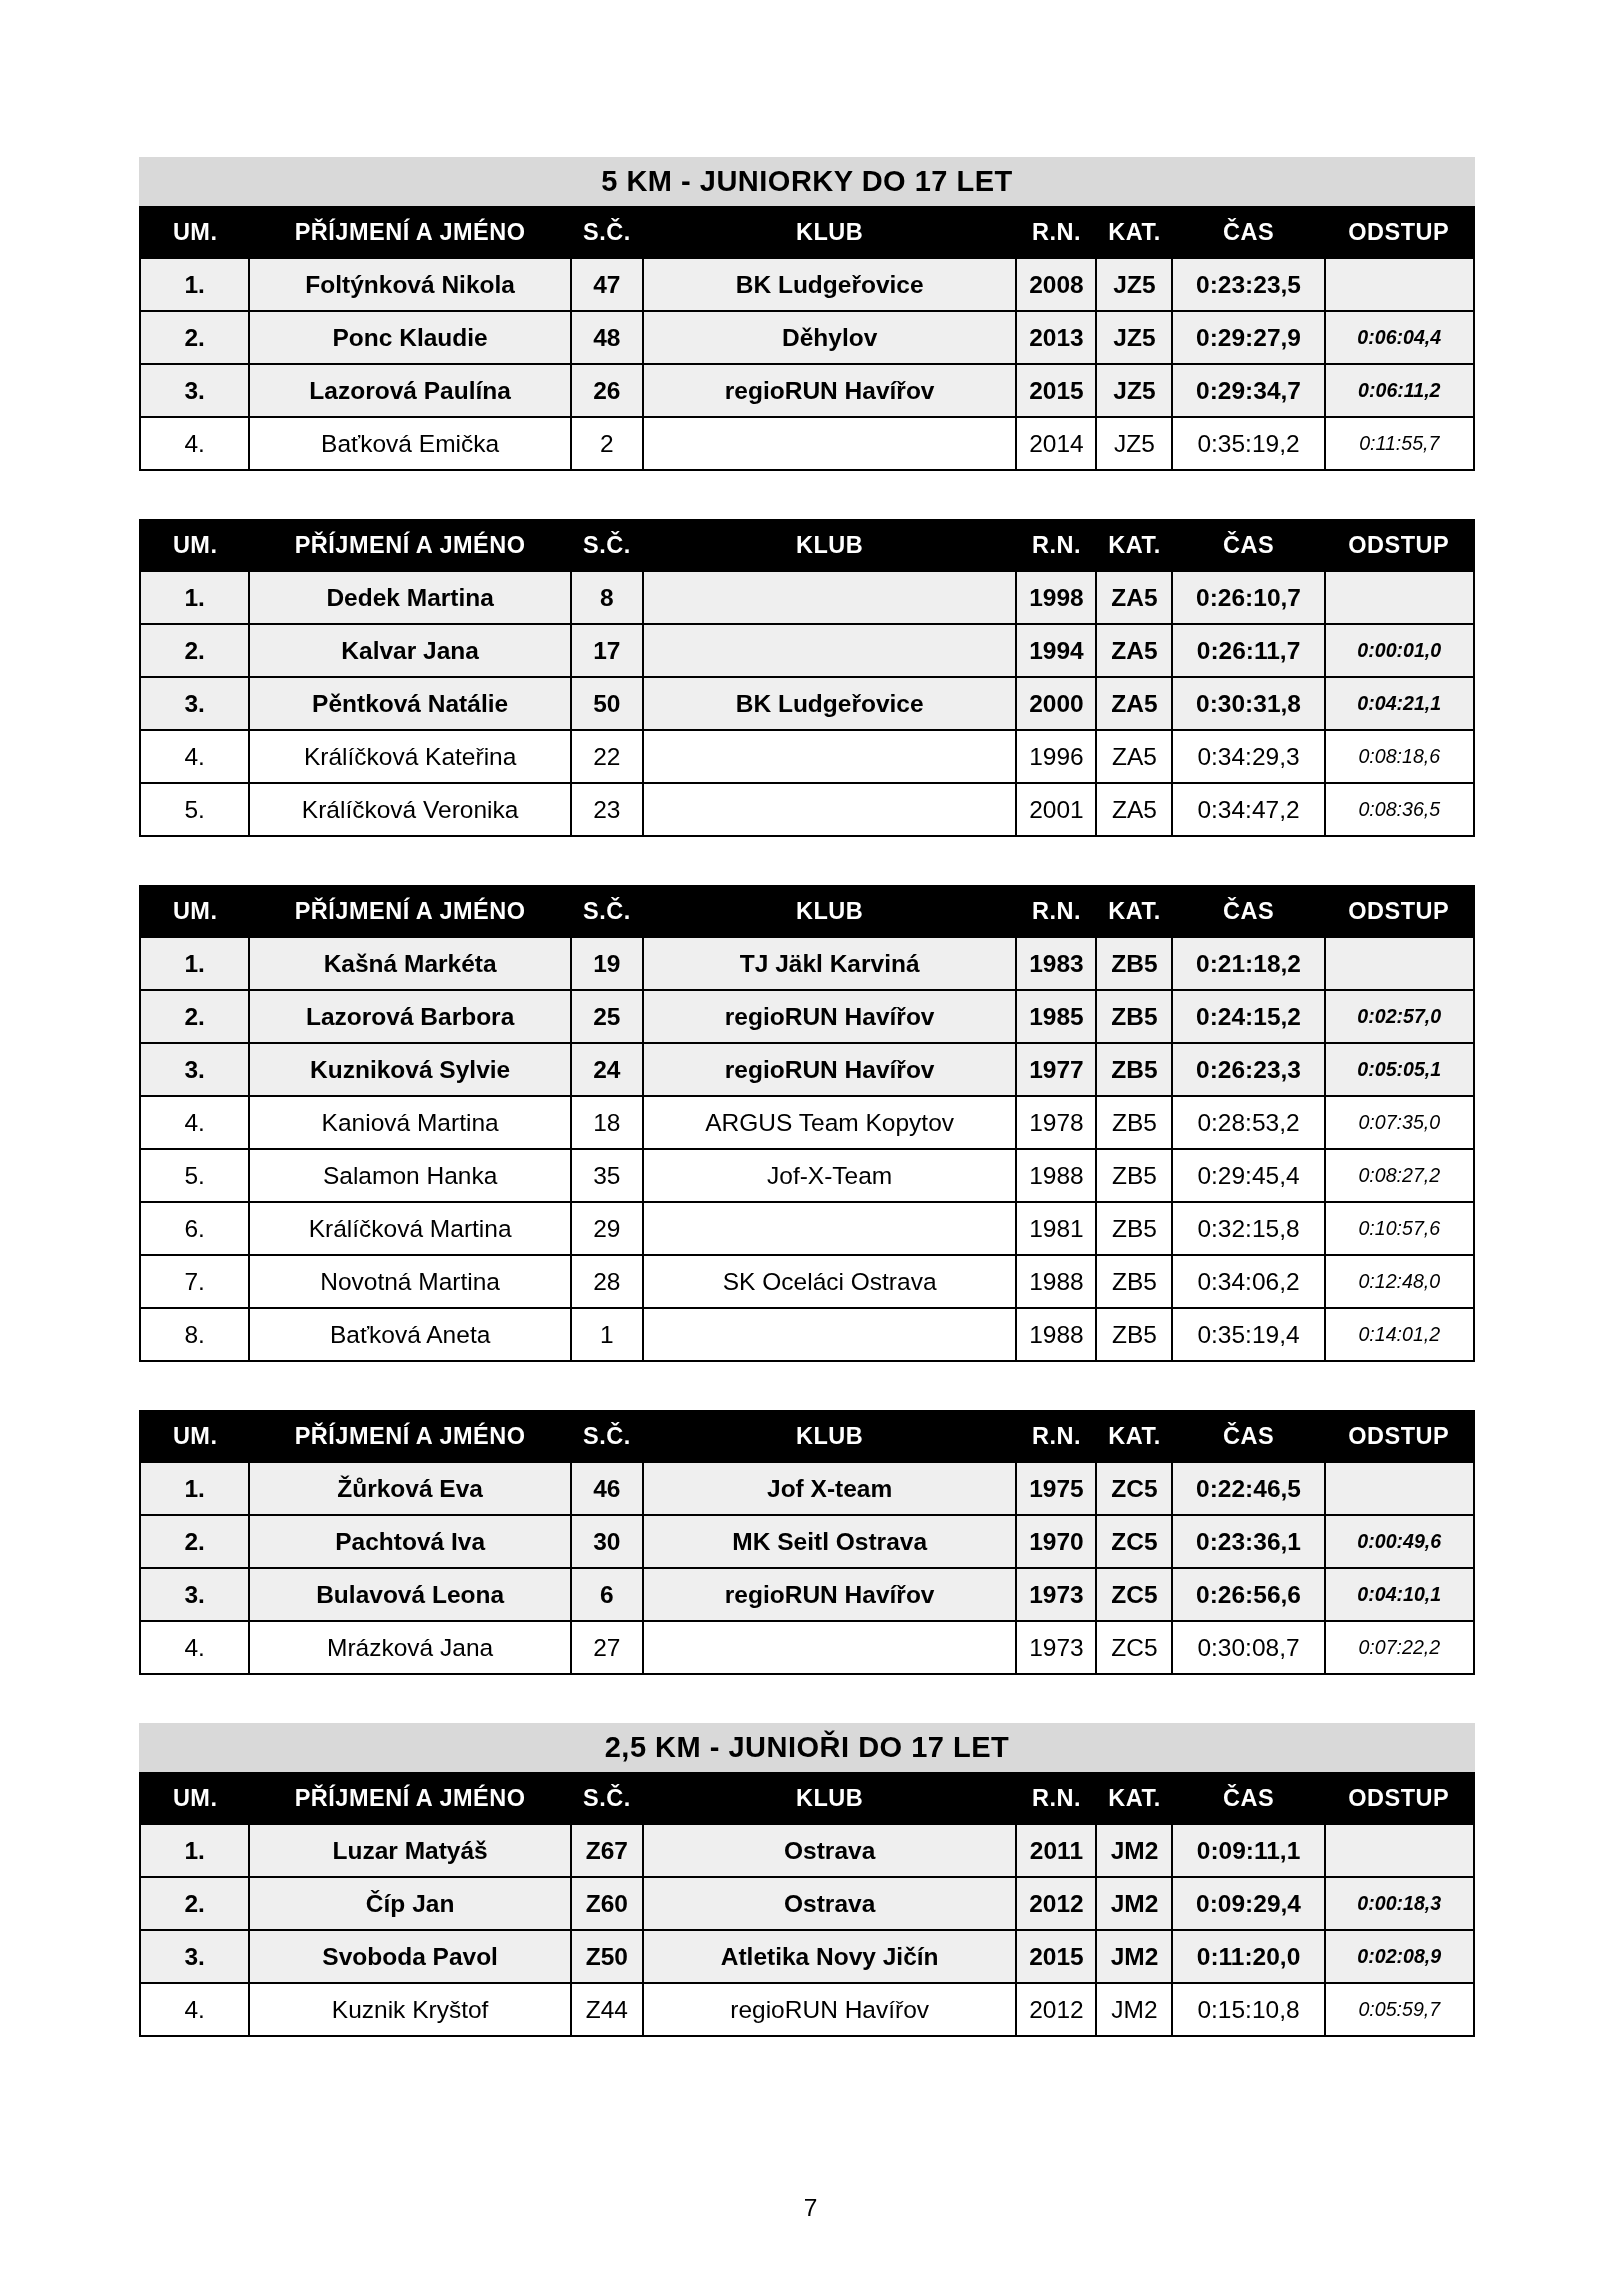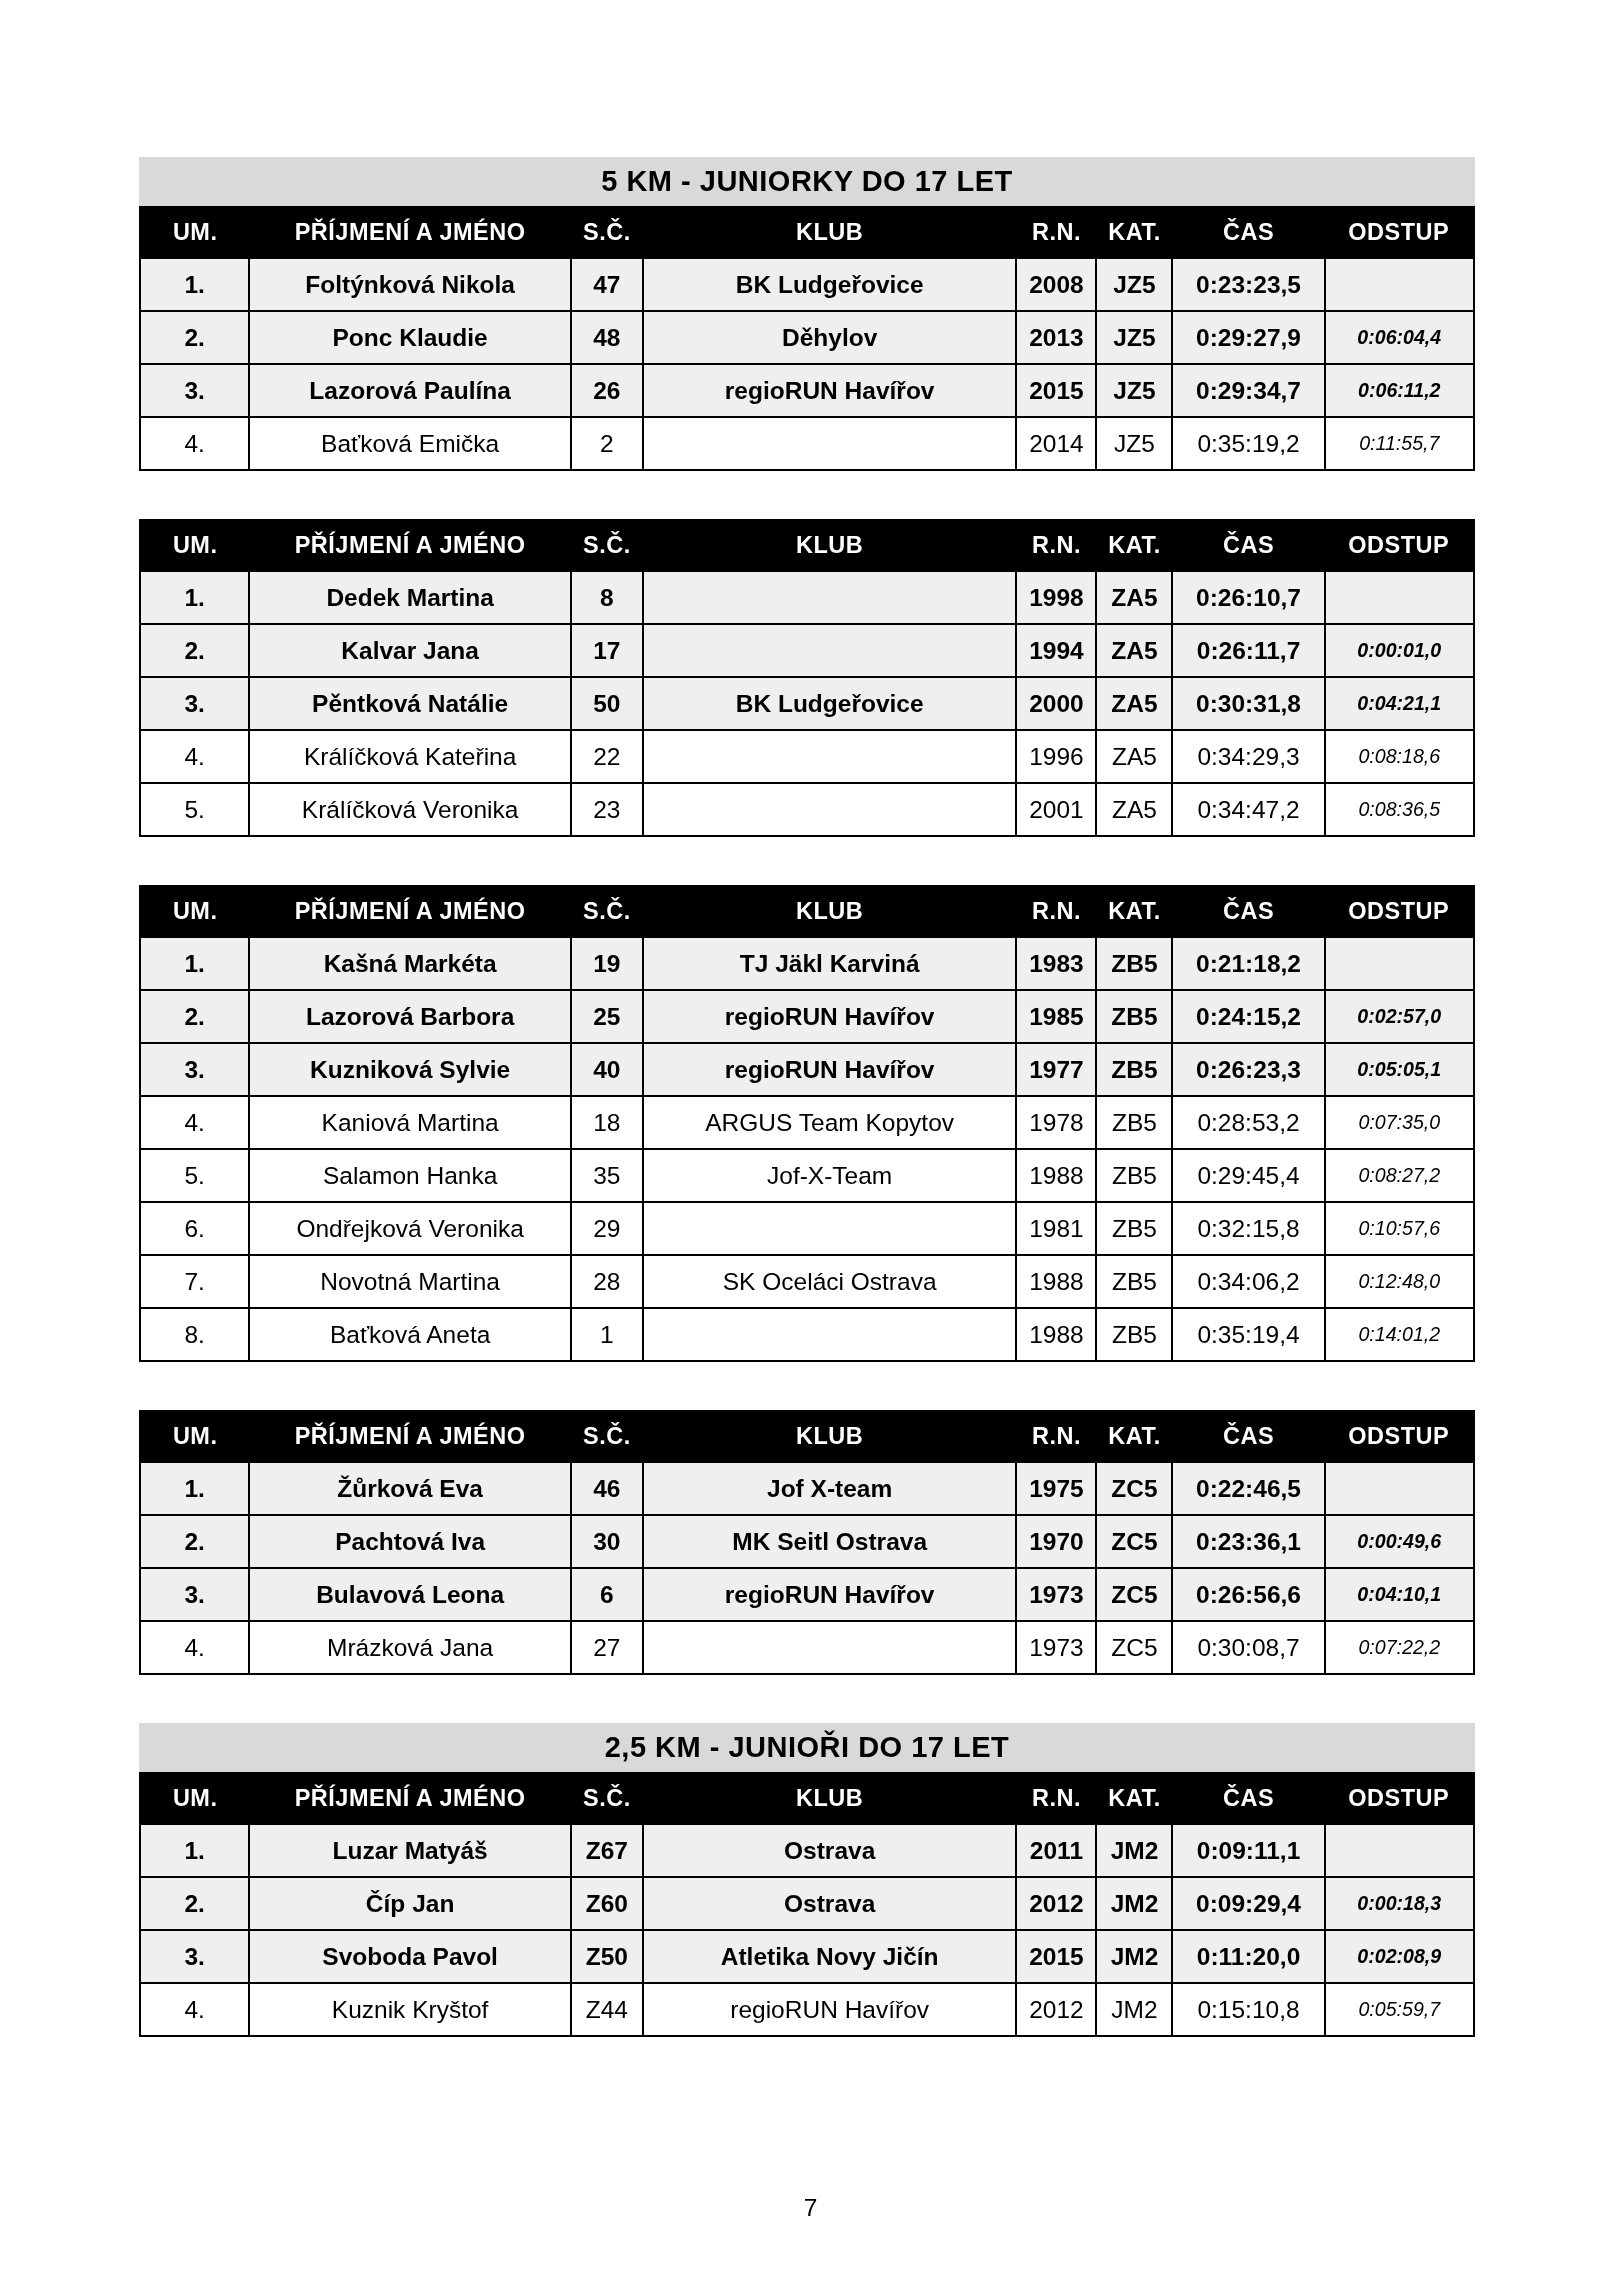--- a/index.html
+++ b/index.html
@@ -274,21 +274,21 @@
               <td class="col-sc">25</td>
               <td class="col-klub">regioRUN Havířov</td>
               <td class="col-rn">1985</td>
               <td class="col-kat">ZB5</td>
               <td class="col-cas">0:24:15,2</td>
               <td class="col-odstup">0:02:57,0</td>
             </tr>
             <tr class="podium">
               <td class="col-um">3.</td>
               <td class="col-name">Kuzniková Sylvie</td>
-              <td class="col-sc">40</td>
+              <td class="col-sc">24</td>
               <td class="col-klub">regioRUN Havířov</td>
               <td class="col-rn">1977</td>
               <td class="col-kat">ZB5</td>
               <td class="col-cas">0:26:23,3</td>
               <td class="col-odstup">0:05:05,1</td>
             </tr>
             <tr>
               <td class="col-um">4.</td>
               <td class="col-name">Kaniová Martina</td>
               <td class="col-sc">18</td>
@@ -303,21 +303,21 @@
               <td class="col-name">Salamon Hanka</td>
               <td class="col-sc">35</td>
               <td class="col-klub">Jof-X-Team</td>
               <td class="col-rn">1988</td>
               <td class="col-kat">ZB5</td>
               <td class="col-cas">0:29:45,4</td>
               <td class="col-odstup">0:08:27,2</td>
             </tr>
             <tr>
               <td class="col-um">6.</td>
-              <td class="col-name">Ondřejková Veronika</td>
+              <td class="col-name">Králíčková Martina</td>
               <td class="col-sc">29</td>
               <td class="col-klub"></td>
               <td class="col-rn">1981</td>
               <td class="col-kat">ZB5</td>
               <td class="col-cas">0:32:15,8</td>
               <td class="col-odstup">0:10:57,6</td>
             </tr>
             <tr>
               <td class="col-um">7.</td>
               <td class="col-name">Novotná Martina</td>

